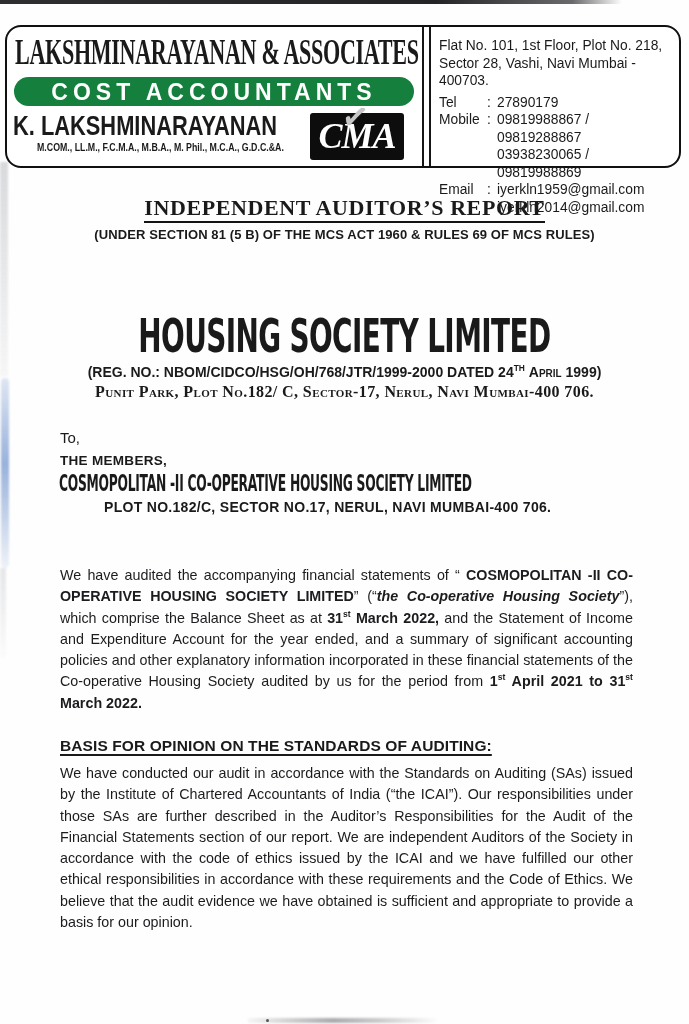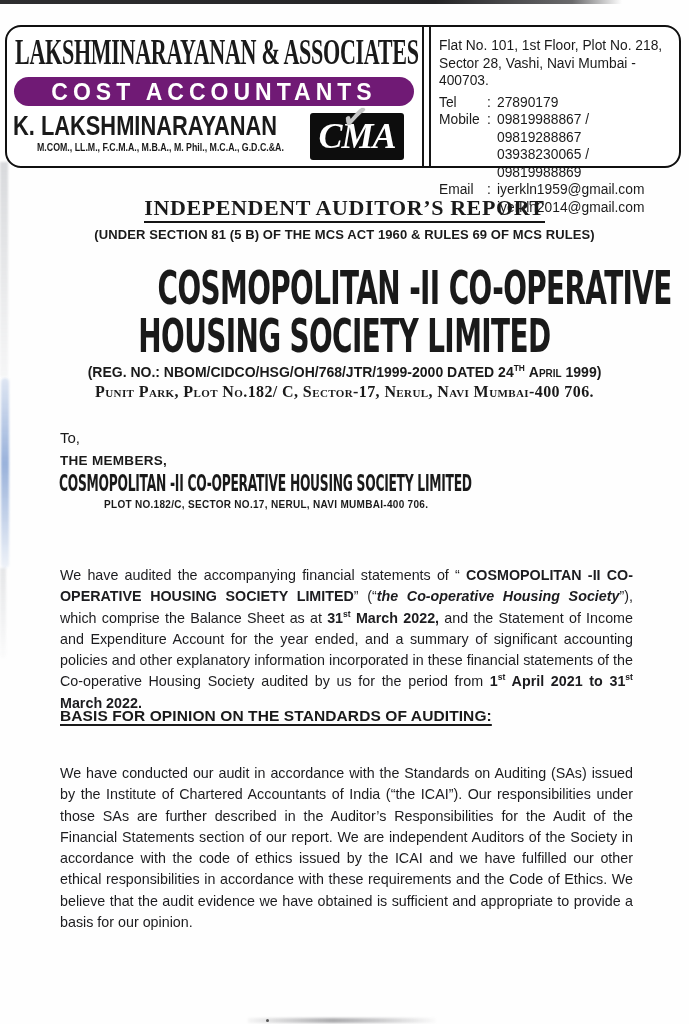--- a/index.html
+++ b/index.html
@@ -20,21 +20,21 @@
   .bottom-smudge{position:absolute;left:248px;top:1018px;width:188px;height:5px;
     background:linear-gradient(to right,rgba(90,90,95,.05),rgba(90,90,95,.5) 45%,rgba(120,120,125,.35) 72%,rgba(120,120,125,.02));filter:blur(.8px);}
   .bottom-dot{position:absolute;left:266px;top:1019px;width:3px;height:3px;background:#555;border-radius:50%;}
   
   .letterhead{position:absolute;left:5px;top:25px;width:672px;height:139px;
     border:2.5px solid #101010;border-radius:16px;background:#fff;}
   .firm-name{position:absolute;left:8px;top:5px;white-space:nowrap;
     font-family:"Liberation Serif",serif;font-weight:bold;font-size:34px;
     transform:scale(0.65,1.08);transform-origin:left top;letter-spacing:-0.5px;}
   .banner{position:absolute;left:7px;top:50px;width:400px;height:29px;border-radius:15px;
-    background:#701a75;color:#fff;text-align:center;font-weight:bold;font-size:23px;
+    background:#15803d;color:#fff;text-align:center;font-weight:bold;font-size:23px;
     letter-spacing:5px;line-height:30px;}
   .principal{position:absolute;left:6px;top:83px;white-space:nowrap;
     font-weight:bold;font-size:28px;transform:scaleX(0.78);transform-origin:left top;}
   .credentials{position:absolute;left:30px;top:114px;white-space:nowrap;
     font-weight:bold;font-size:11px;transform:scaleX(0.80);transform-origin:left top;}
   .cma-logo{position:absolute;left:303px;top:86px;width:94px;height:47px;
     background:#0d0d0d;border-radius:3px;}
   .cma-text{display:block;color:#fff;font-family:"Liberation Serif",serif;
     font-style:italic;font-weight:bold;font-size:36px;line-height:46px;text-align:center;
     letter-spacing:-1px;}
@@ -59,25 +59,25 @@
     font-weight:bold;font-size:14px;}
   .soc-addr{position:absolute;left:0;top:383px;width:100%;text-align:center;
     font-family:"Liberation Serif",serif;font-weight:bold;font-size:16px;
     font-variant:small-caps;letter-spacing:0.4px;}
   
   .to{position:absolute;left:60px;top:429px;font-size:15px;}
   .members{position:absolute;left:60px;top:453px;font-weight:bold;font-size:13.5px;letter-spacing:0.3px;}
   .rec-soc{position:absolute;left:59px;top:470px;white-space:nowrap;}
   .rec-soc>span{display:inline-block;font-family:"DejaVu Sans",sans-serif;font-weight:bold;
     font-size:22px;letter-spacing:-0.5px;transform:scale(0.56,1.05);transform-origin:left top;}
-  .rec-addr{position:absolute;left:60px;top:499px;font-weight:bold;font-size:10px;letter-spacing:0.3px;padding-left:44px;}
+  .rec-addr{position:absolute;left:60px;top:499px;font-weight:bold;font-size:14px;letter-spacing:0.3px;padding-left:44px;}
   
   .sec-heading{position:absolute;left:60px;font-weight:bold;font-size:15.5px;letter-spacing:0.1px;
     text-decoration:underline;text-decoration-thickness:2px;text-underline-offset:3px;}
-  .h1{top:530px;} .h2{top:707px;}
+  .h1{top:530px;} .h2{top:737px;}
   .para{position:absolute;left:60px;width:573px;text-align:justify;
     font-size:14.3px;line-height:21.3px;color:#1c1c1f;}
   .p1{top:565px;} .p2{top:763px;}
   .b{font-weight:bold;} .i{font-style:italic;} .sc{font-variant:small-caps;}
   sup{font-size:60%;line-height:0;vertical-align:super;}
 </style>
 </head>
 <body>
 
 <div class="page">
@@ -130,23 +130,20 @@
         </div>
       </div>
     </div>
   </div>
 
   <div class="report-title">
     <span>INDEPENDENT AUDITOR’S REPORT</span>
   </div>
   <div class="report-subtitle">(UNDER SECTION 81 (5 B) OF THE MCS ACT 1960 &amp; RULES 69 OF MCS RULES)</div>
 
-  <div class="soc-line soc-line1">
-    <span>COSMOPOLITAN -II CO-OPERATIVE</span>
-  </div>
   <div class="soc-line soc-line2">
     <span>HOUSING SOCIETY LIMITED</span>
   </div>
   <div class="reg-line"><span>(REG. NO.: NBOM/CIDCO/HSG/OH/768/JTR/1999-2000 DATED 24</span><sup>TH</sup><span> </span><span class="sc">April 1999)</span></div>
   <div class="soc-addr">Punit Park, Plot No.182/ C, Sector-17, Nerul, Navi Mumbai-400 706.</div>
 
   <div class="to">To,</div>
   <div class="members">THE MEMBERS,</div>
   <div class="rec-soc">
     <span>COSMOPOLITAN -II CO-OPERATIVE HOUSING SOCIETY LIMITED</span>

